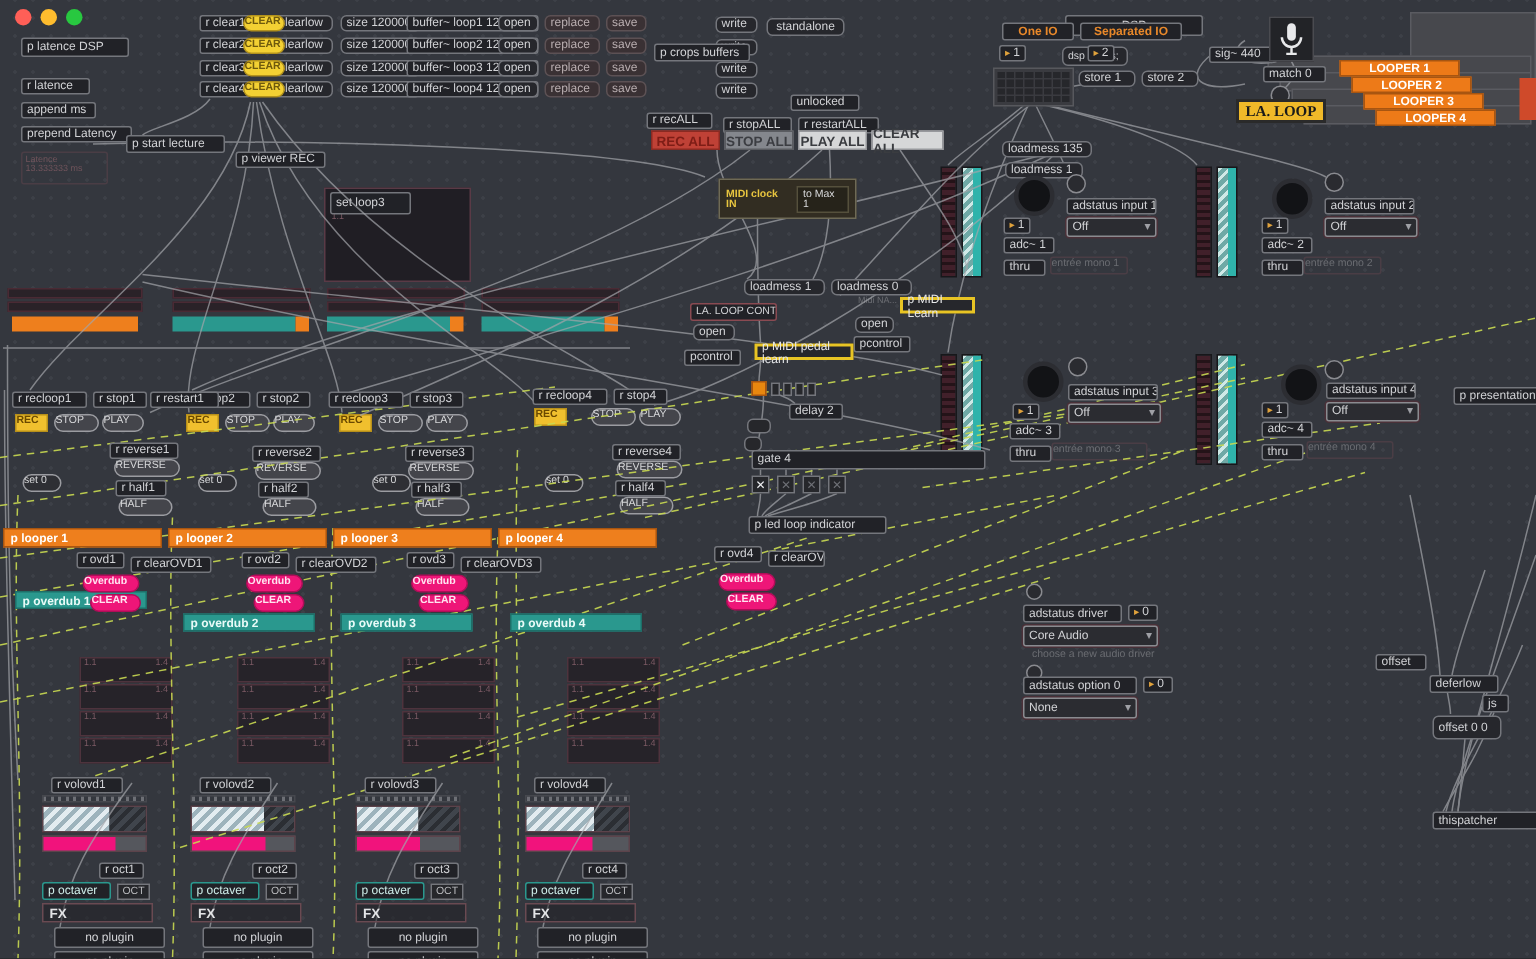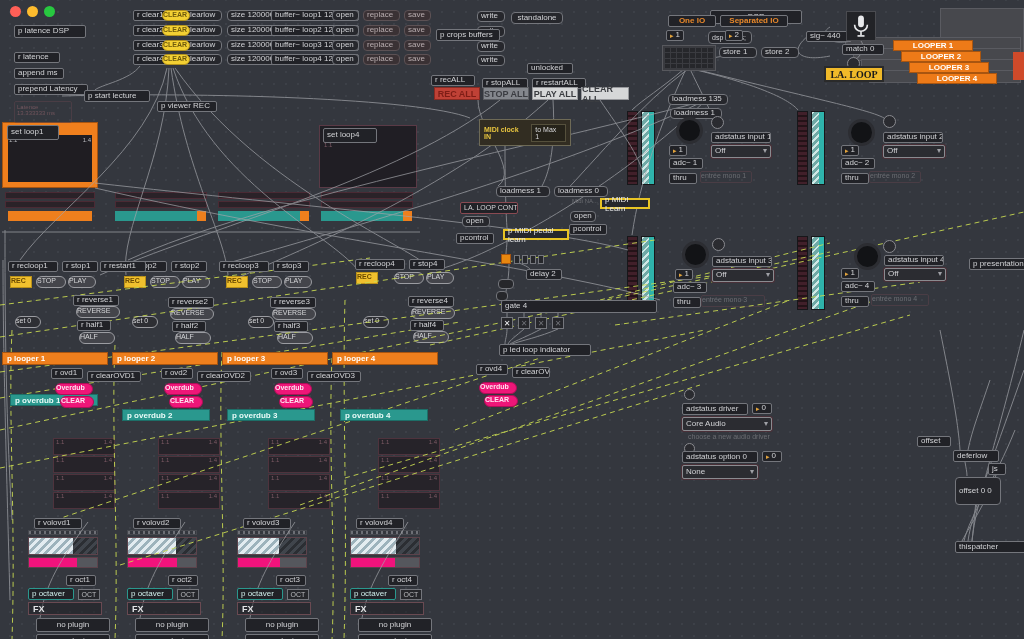--- a/index.html
+++ b/index.html
@@ -298,28 +298,22 @@
   <div class="a ob" style="left:526px;top:269px;width:36px;height:11px">delay 2</div>
   <div class="a tgl" style="left:498px;top:279px;width:16px;height:10px;border-radius:4px"></div>
   <div class="a tgl" style="left:496px;top:291px;width:12px;height:10px;border-radius:4px"></div>
   <div class="a ob" style="left:501px;top:300px;width:156px;height:13px">gate 4</div>
   <div class="a tgl" style="left:501px;top:317px;width:12px;height:12px;color:#f2f3f5">✕</div>
   <div class="a tgl" style="left:518px;top:317px;width:12px;height:12px;color:#6e7076">✕</div>
   <div class="a tgl" style="left:535px;top:317px;width:12px;height:12px;color:#6e7076">✕</div>
   <div class="a tgl" style="left:552px;top:317px;width:12px;height:12px;color:#6e7076">✕</div>
   <div class="a ob" style="left:499px;top:344px;width:92px;height:12px">p led loop indicator</div>
 
-  <div class="a" style="left:2px;top:122px;width:96px;height:66px;background:#ef7f1d;border:1px solid #a85510;z-index:2">
-    <div style="position:absolute;left:5px;top:12px;right:5px;bottom:5px;background:#1f1d22"></div>
-    <div style="position:absolute;left:6px;top:14px;color:#b8b9bd;font-size:6px">1.1</div>
-    <div style="position:absolute;right:6px;top:14px;color:#b8b9bd;font-size:6px">1.4</div>
-    <div class="ob" style="position:absolute;left:4px;top:2px;width:44px;height:11px">set loop1</div>
-  </div>
-  <div class="a wfp" style="left:319px;top:125px;width:98px;height:63px">
-    <div class="ob" style="position:absolute;left:3px;top:2px;width:46px;height:11px">set loop4</div>
+  <div class="a wfp" style="left:216px;top:125px;width:98px;height:63px">
+    <div class="ob" style="position:absolute;left:3px;top:2px;width:46px;height:11px">set loop3</div>
     <div style="position:absolute;left:4px;top:16px;color:#7c5a64;font-size:6px">1.1</div>
   </div>
 
   <div class="a mrow" style="left:5px;top:192px;width:90px;height:7px"></div>
   <div class="a mrow" style="left:5px;top:201px;width:90px;height:7px"></div>
   <div class="a" style="left:8px;top:211px;width:84px;height:10px;background:#ee7f1d;z-index:4"></div>
   <div class="a mrow" style="left:115px;top:192px;width:92px;height:7px"></div>
   <div class="a mrow" style="left:115px;top:201px;width:92px;height:7px"></div>
   <div class="a" style="left:115px;top:211px;width:82px;height:10px;background:#2a988e;z-index:4"></div>
   <div class="a" style="left:197px;top:211px;width:9px;height:10px;background:#ee7f1d;z-index:4"></div>
@@ -585,17 +579,17 @@
   <div class="a ob sel" style="left:682px;top:417px;width:90px;height:14px">Core Audio</div>
   <div class="a cmt dim" style="left:688px;top:433px;width:86px;height:10px;font-size:7px;border:none">choose a new audio driver</div>
   <div class="a bang" style="left:684px;top:443px;width:11px;height:11px"></div>
   <div class="a ob" style="left:682px;top:451px;width:76px;height:12px">adstatus option 0</div>
   <div class="a ob num" style="left:762px;top:451px;width:20px;height:11px">0</div>
   <div class="a ob sel" style="left:682px;top:465px;width:76px;height:14px">None</div>
 
   <div class="a ob" style="left:917px;top:436px;width:34px;height:11px">offset</div>
   <div class="a ob" style="left:953px;top:450px;width:46px;height:12px">deferlow</div>
   <div class="a ob" style="left:988px;top:463px;width:18px;height:12px">js</div>
-  <div class="a msg ob" style="left:955px;top:477px;width:46px;height:28px">offset 0 0</div>
+  <div class="a msg ob" style="left:955px;top:477px;width:46px;height:16px">offset 0 0</div>
   <div class="a ob" style="left:955px;top:541px;width:82px;height:12px">thispatcher</div>
   <div class="a ob" style="left:969px;top:258px;width:64px;height:12px">p presentation</div>
 
 </div>
 
 </body></html>

